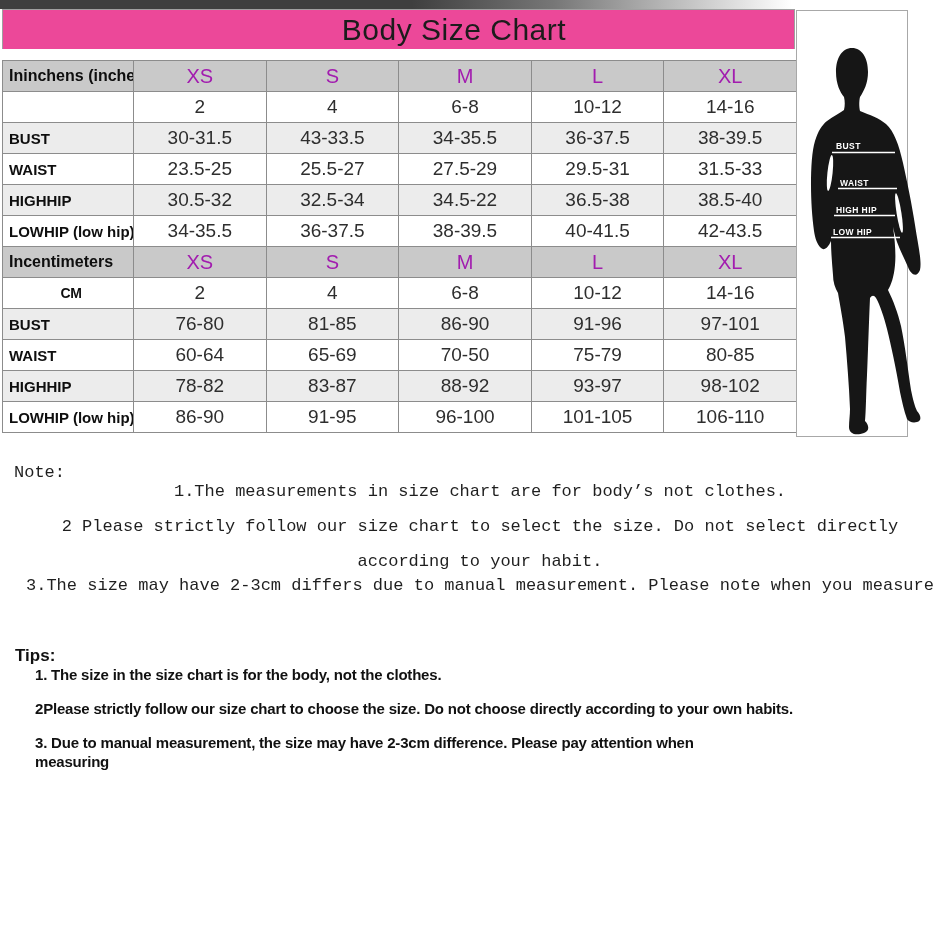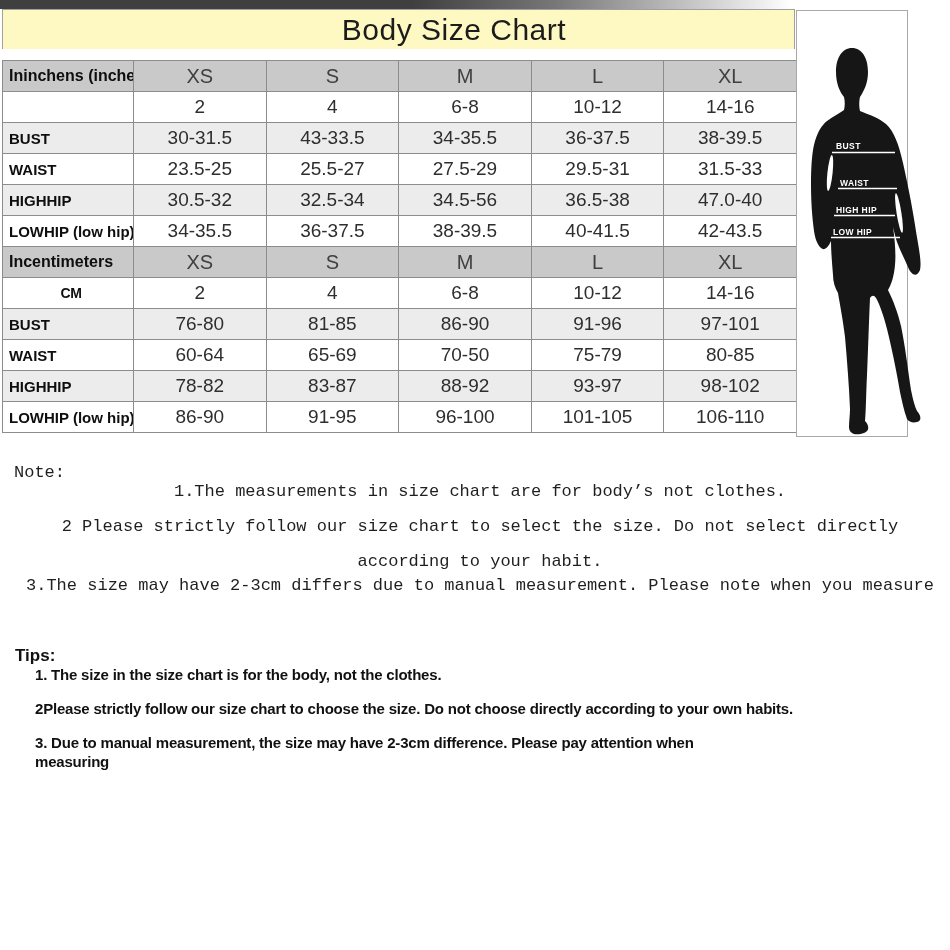--- a/index.html
+++ b/index.html
@@ -15,35 +15,35 @@
   .sheet{
     position:relative;width:950px;height:950px;background:#fff;overflow:hidden;
     font-family:"Liberation Sans",sans-serif;color:var(--text);
   }
   .topbar{
     position:absolute;left:0;top:0;width:792px;height:9px;
     background:linear-gradient(to right,var(--topbar) 0%,var(--topbar) 52%,#777 70%,rgba(120,120,120,0) 100%);
   }
   .title-box{
     position:absolute;left:2px;top:9px;width:793px;height:40px;
-    border:1px solid #a0a0a0;border-bottom:none;background:#fef9c3;
+    border:1px solid #a0a0a0;border-bottom:none;background:#ec4899;
     display:flex;align-items:center;justify-content:center;
     padding-left:111px;
     font-size:30px;font-weight:400;letter-spacing:.5px;color:#1c1c1c;
   }
   table.size-table{
     position:absolute;left:2px;top:60px;width:795px;
     border-collapse:collapse;table-layout:fixed;
   }
   .size-table td{
     border:1px solid var(--border);height:31px;text-align:center;
     font-size:19px;color:var(--text);padding:0;overflow:hidden;white-space:nowrap;
   }
   .size-table col.c0{width:131px;}
-  .size-table tr.hdr td{background:var(--header-bg);font-size:20px;color:#404040;}
+  .size-table tr.hdr td{background:var(--header-bg);font-size:20px;color:#a21caf;}
   .size-table tr.hdr td.lbl{font-weight:bold;font-size:16px;color:#0e0e0e;}
   .size-table tr.stripe td{background:var(--stripe-bg);}
   .size-table td.lbl{font-weight:bold;font-size:15px;text-align:left;padding-left:6px;color:#0e0e0e;}
   .size-table td.lbl.ctr{text-align:center;padding-left:6px;font-size:14px;letter-spacing:-.3px;}
   .figure-box{
     position:absolute;left:796px;top:10px;width:112px;height:427px;
     border:1px solid #a8a8a8;background:#fff;
   }
   .figure-svg{position:absolute;left:800px;top:45px;width:135px;height:395px;z-index:2;}
   .figure-svg .body{fill:var(--silhouette);}
@@ -116,23 +116,23 @@
           <td class="val">23.5-25</td>
           <td class="val">25.5-27</td>
           <td class="val">27.5-29</td>
           <td class="val">29.5-31</td>
           <td class="val">31.5-33</td>
         </tr>
         <tr class="stripe">
           <td class="lbl">HIGHHIP</td>
           <td class="val">30.5-32</td>
           <td class="val">32.5-34</td>
-          <td class="val">34.5-56</td>
+          <td class="val">34.5-22</td>
           <td class="val">36.5-38</td>
-          <td class="val">47.0-40</td>
+          <td class="val">38.5-40</td>
         </tr>
         <tr>
           <td class="lbl">LOWHIP (low hip)</td>
           <td class="val">34-35.5</td>
           <td class="val">36-37.5</td>
           <td class="val">38-39.5</td>
           <td class="val">40-41.5</td>
           <td class="val">42-43.5</td>
         </tr>
         <tr class="hdr">

